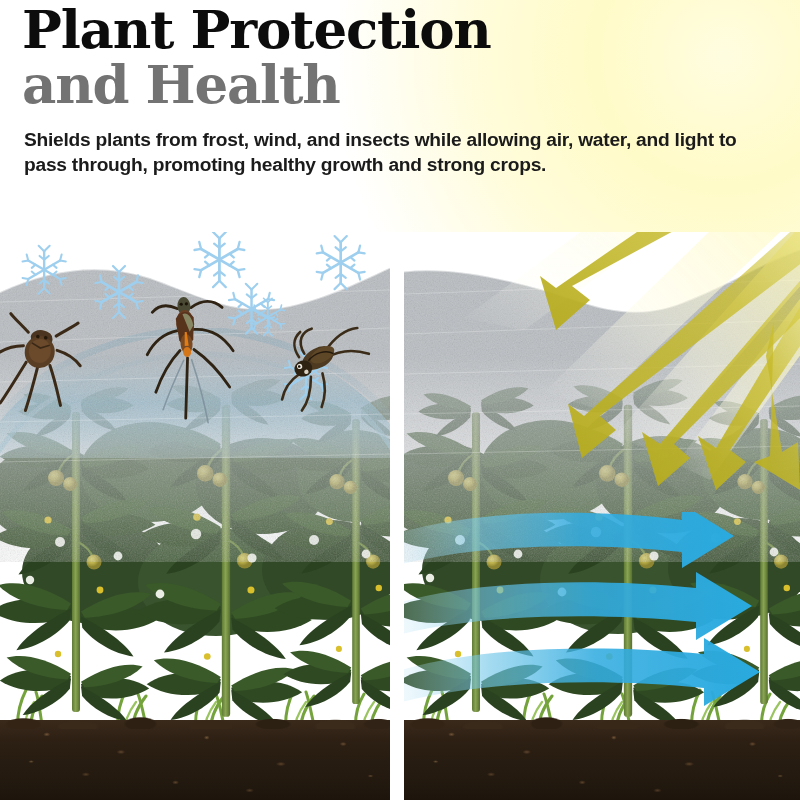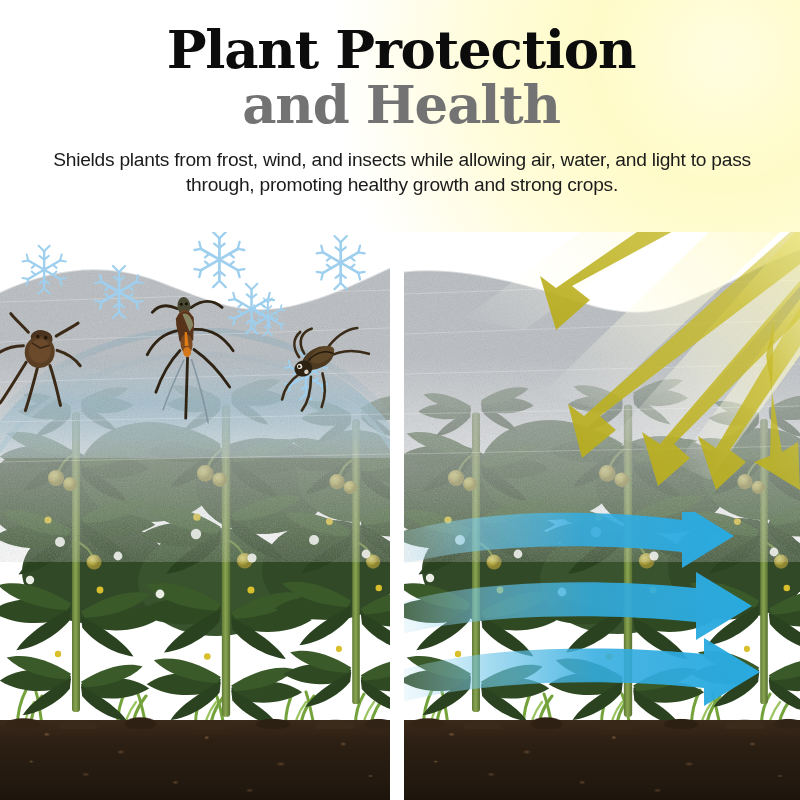--- a/index.html
+++ b/index.html
@@ -12,38 +12,38 @@
   #stage{position:relative;width:800px;height:800px;overflow:hidden;background:#ffffff;}
 
   
   .sun-glow{
     position:absolute;right:-160px;top:-180px;width:620px;height:620px;
     background:radial-gradient(circle at 62% 38%, #fffde0 0%, #fffbc8 24%, rgba(255,250,190,.55) 46%, rgba(255,252,220,0) 72%);
     pointer-events:none;
   }
 
   
-  .header{position:absolute;left:0;top:0;width:800px;padding:24px 20px 0 22px;box-sizing:border-box;z-index:40;text-align:center;}
+  .header{position:absolute;left:0;top:0;width:800px;padding:4px 20px 0 22px;box-sizing:border-box;z-index:40;}
   .title-l1, .title-l2{
     font-family:"DejaVu Serif", serif;
     font-weight:700;
     font-size:53px;
     line-height:0.97;
     letter-spacing:-1.2px;
     margin:0;
     white-space:nowrap;
   }
   .title-l1{color:#0c0c0c;}
   .title-l2{color:#737373;margin-top:4px;}
   .subtitle{
     margin:17px 0 0 2px;
     font-size:19.2px;
     line-height:1.30;
     color:#1b1b1b;
-    font-weight:400;
+    font-weight:700;
     max-width:768px;
     letter-spacing:-0.25px;
   }
 
   
   .panels{position:absolute;left:0;top:232px;width:800px;height:568px;}
   .panel{position:absolute;top:0;height:568px;overflow:hidden;background:#ffffff;}
   .panel-left{left:0;width:390px;}
   .panel-right{left:404px;width:396px;}
   .divider{position:absolute;left:390px;top:0;width:14px;height:568px;background:#ffffff;z-index:30;}

